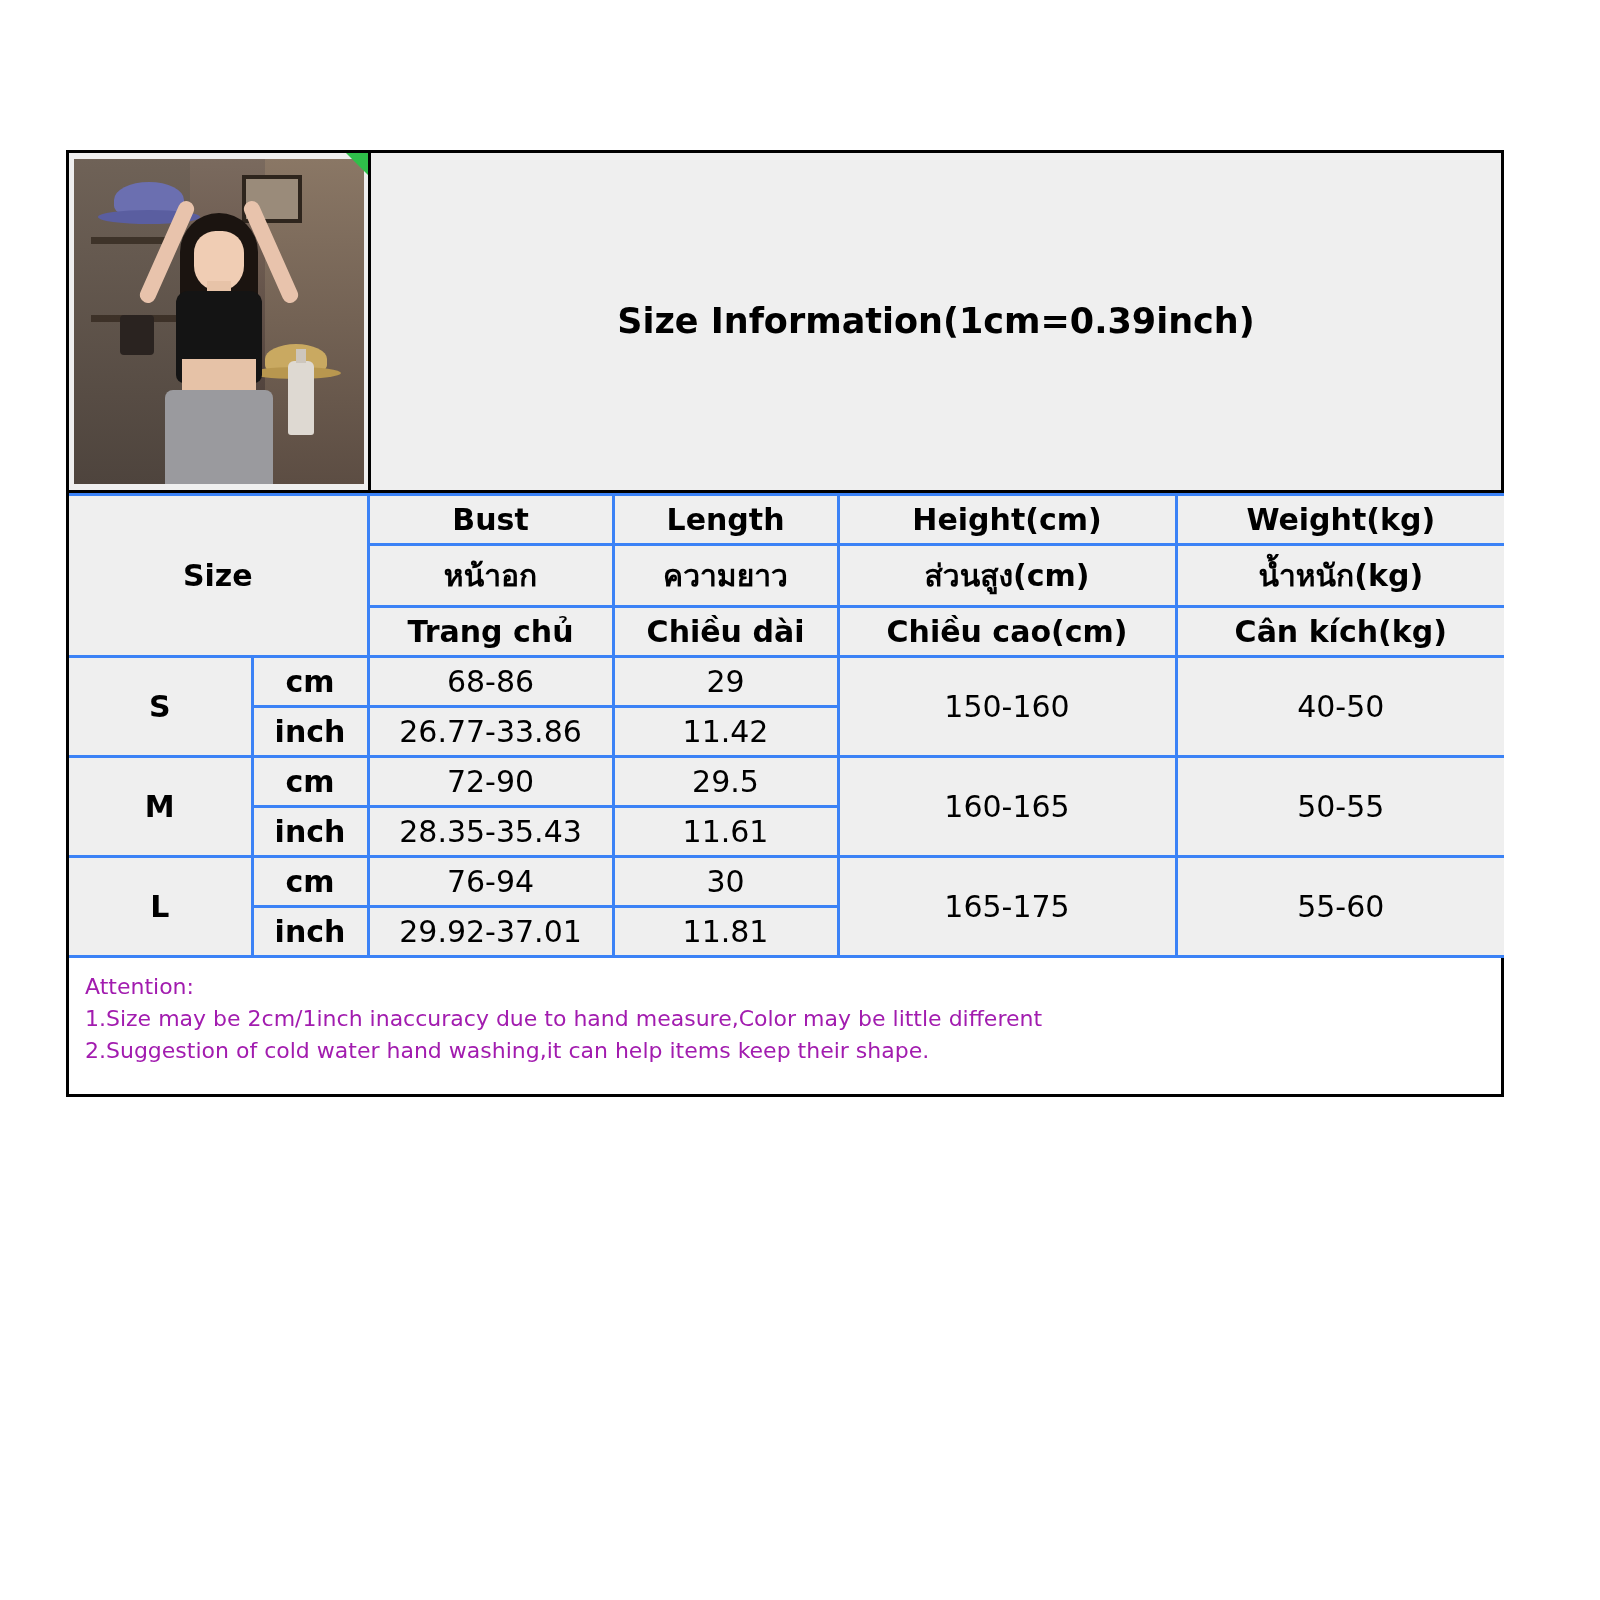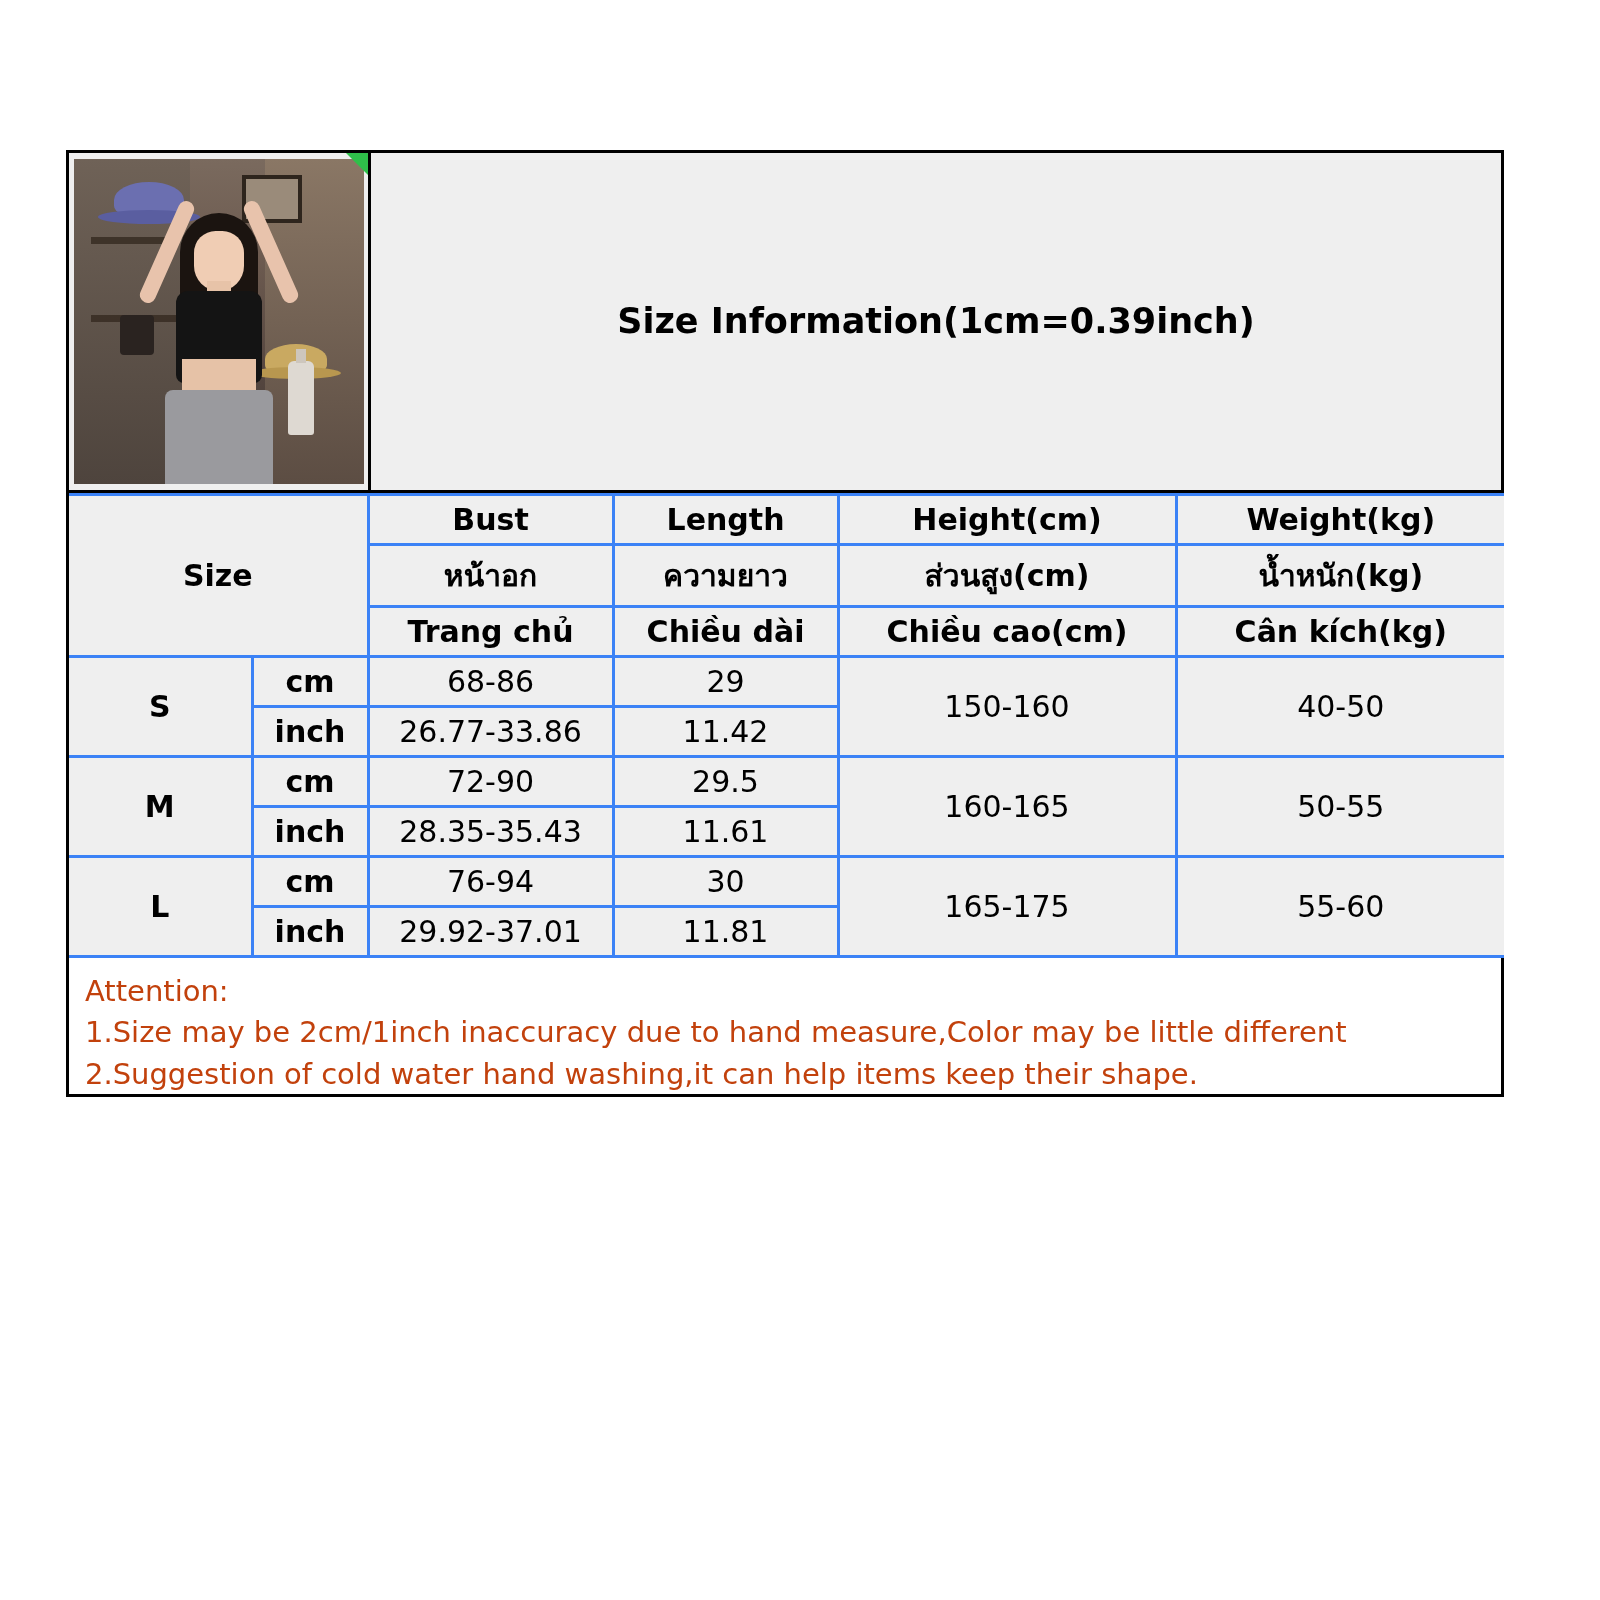--- a/index.html
+++ b/index.html
@@ -195,23 +195,23 @@
   
   table.size-table tr td:first-child { border-left: none; text-align: center; }
   table.size-table tr td:last-child { border-right: none; }
   
   .attention {
     padding: 14px 16px 0 16px;
     box-sizing: border-box;
   }
   .attention p {
     margin: 0 0 2px 0;
-    font-size: 29px;
+    font-size: 22px;
     line-height: 1.36;
-    color: #c2410c;
+    color: #a21caf;
     font-family: "DejaVu Sans", sans-serif;
   }
 </style>
 </head>
 <body>
 
 <div class="page">
   <div class="chart-frame">
 
     <div class="header-row">

